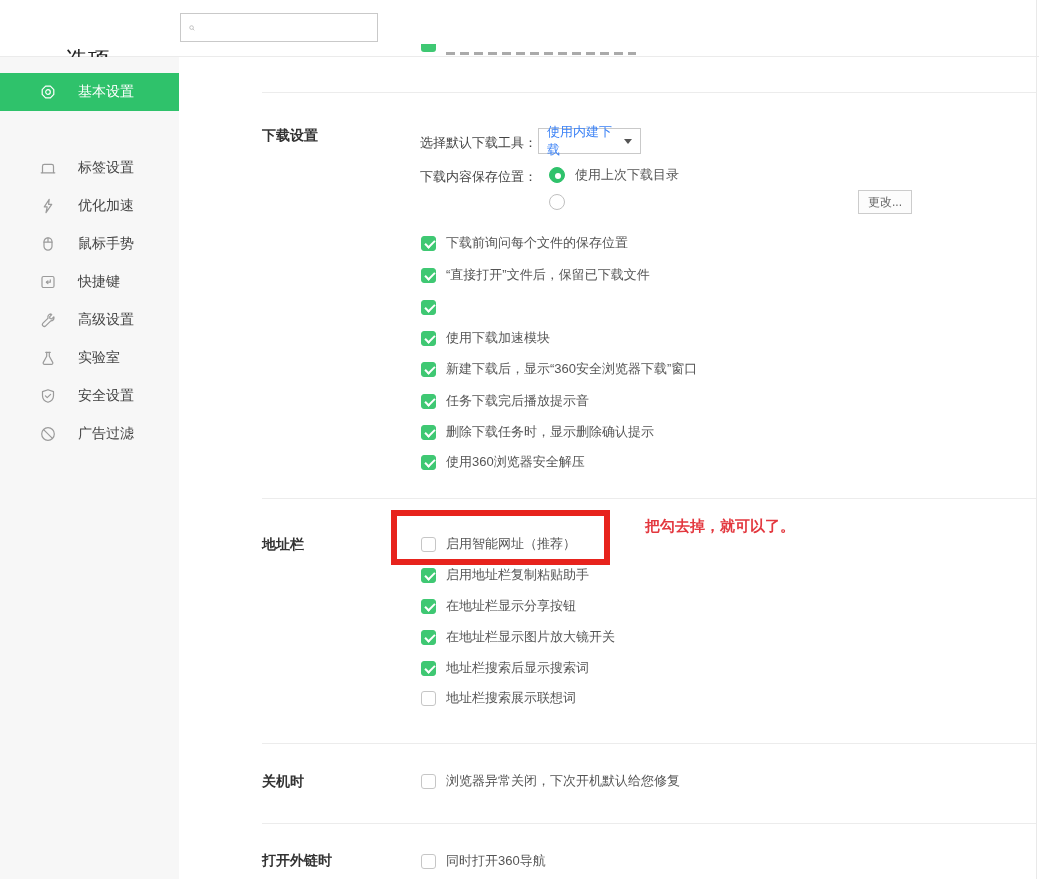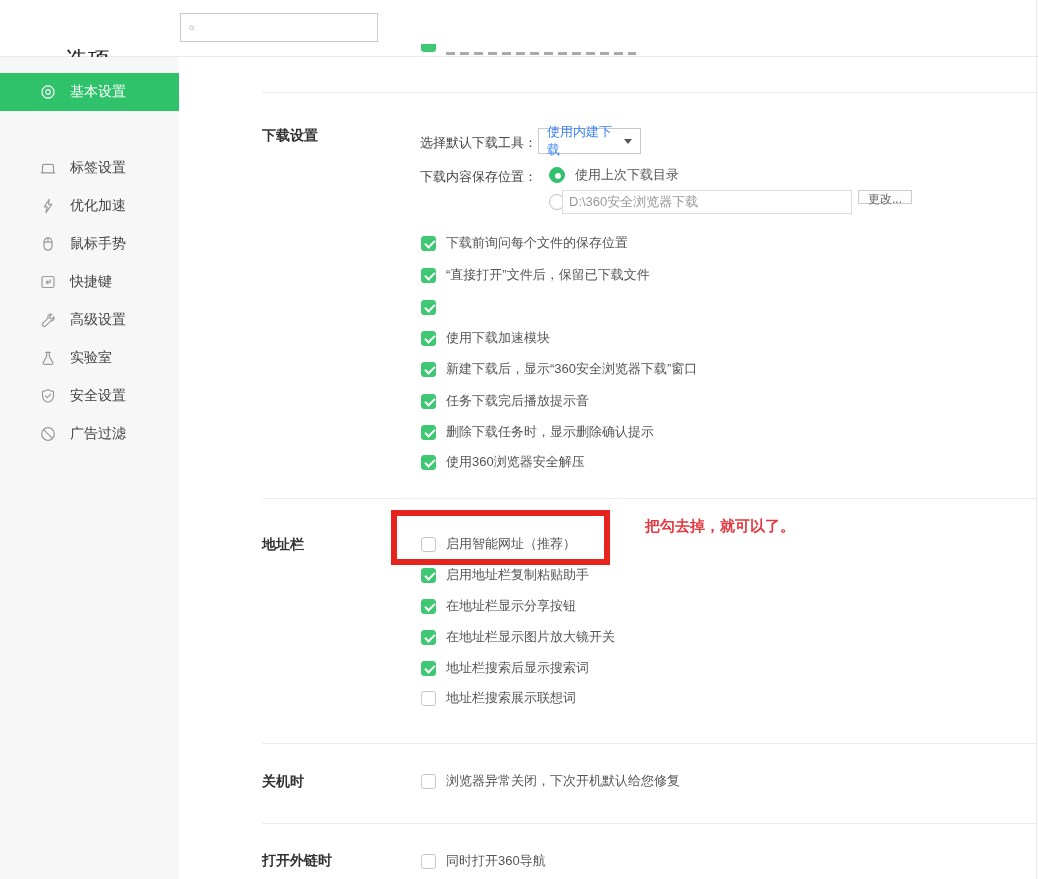--- a/index.html
+++ b/index.html
@@ -10,21 +10,21 @@
   
   .header { position:absolute; left:0; top:0; width:1039px; height:57px; background:#fff; border-bottom:1px solid #ebebeb; }
   .page-title { position:absolute; left:65px; top:13px; font-size:22px; color:#222; letter-spacing:1px;margin-top:32px; }
   .searchbox { position:absolute; left:180px; top:13px; width:198px; height:29px; border:1px solid #c9c9c9; background:#fff; display:flex; align-items:center; padding-left:8px; }
   .searchbox input { border:none; outline:none; flex:1; height:100%; font-size:13px; color:#444; margin-left:6px; font-family:inherit; }
 
   
   .sidebar { position:absolute; left:0; top:57px; width:179px; height:822px; background:#f7f7f7; }
   .side-item { position:absolute; left:0; width:179px; height:38px; display:flex; align-items:center; cursor:pointer; }
   .side-item .sicon { margin-left:40px; width:16px; height:16px; display:inline-flex; }
-  .side-item .slabel { margin-left:14px; font-size:14px; color:#444; }
+  .side-item .slabel { margin-left:22px; font-size:14px; color:#444; }
   .side-item.active { background:#2fc26b; }
   .side-item.active .slabel { color:#fff; }
   .side-item svg { stroke:#9b9b9b; fill:none; stroke-width:1.2; stroke-linecap:round; stroke-linejoin:round; }
   .side-item.active svg { stroke:#fff; }
 
   
   .divider { position:absolute; left:262px; width:774px; height:1px; background:#ececec; }
   .vline-right { position:absolute; left:1036px; top:0; width:1px; height:879px; background:#e9e9e9; }
   .sec-title { position:absolute; left:262px; font-size:14px; font-weight:bold; color:#333; }
   .ctl-label { position:absolute; font-size:13px; color:#444; }
@@ -37,21 +37,21 @@
 
   .radio { position:relative; width:16px; height:16px; border-radius:50%; background:#fff; border:1px solid #c0c0c0; flex:0 0 auto; cursor:pointer; }
   .radio.checked { background:#2fc26b; border:1px solid #2fc26b; }
   .radio.checked::after { content:""; position:absolute; left:5px; top:5px; width:6px; height:6px; border-radius:50%; background:#fff; }
 
   .dropdown { position:absolute; left:538px; top:128px; width:103px; height:26px; border:1px solid #c9c9c9; background:#fff; display:flex; align-items:center; justify-content:space-between; padding:0 8px; cursor:pointer; }
   .dropdown .dd-value { font-size:13px; color:#3b82f6; }
   .caret { width:0; height:0; border-left:4px solid transparent; border-right:4px solid transparent; border-top:5px solid #555; }
 
   .path-input { position:absolute; left:562px; top:190px; width:290px; height:24px; border:1px solid #ddd; background:#fff; font-size:13px; color:#999; padding:0 6px; outline:none; font-family:inherit; }
-  .change-btn { position:absolute; left:858px; top:190px; width:54px; height:14px; border:1px solid #ccc; background:#fcfcfc; font-size:12px; color:#666; cursor:pointer; font-family:inherit; }
+  .change-btn { position:absolute; left:858px; top:190px; width:54px; height:24px; border:1px solid #ccc; background:#fcfcfc; font-size:12px; color:#666; cursor:pointer; font-family:inherit; }
 
   .red-box { position:absolute; left:391px; top:510px; width:219px; height:55px; border:6px solid #e7231d; background:transparent; }
   .annotation { position:absolute; left:645px; top:517px; font-size:15px; font-weight:bold; color:#e3383f; white-space:nowrap; }
 
   
   .clipped-row { position:absolute; left:421px; top:44px; height:14px; width:240px; overflow:hidden; }
   .clipped-cb { position:absolute; left:0; top:-6px; width:15px; height:14px; background:#3fc873; border-radius:3px; }
   .clipped-text { position:absolute; left:25px; top:8px; width:190px; height:3px;
       background:repeating-linear-gradient(90deg,#aaa 0 9px, transparent 9px 14px); }
 </style>
@@ -169,21 +169,20 @@
     <span class="dd-value">使用内建下载</span>
     <span class="caret"></span>
   </div>
 
   <div class="ctl-label" style="left:420px; top:168px">下载内容保存位置：</div>
   <div class="cbrow" style="left:549px; top:165px">
     <span class="radio checked"></span>
     <span class="cb-label">使用上次下载目录</span>
   </div>
   <span class="radio" style="position:absolute; left:549px; top:194px"></span>
-  <input class="path-input" type="text" value="D:\360安全浏览器下载" style="">
   <button class="change-btn">更改...</button>
 
   <div class="cbrow" style="left:421px; top:233px">
     <span class="cb checked"></span>
     <span class="cb-label">下载前询问每个文件的保存位置</span>
   </div>
   <div class="cbrow" style="left:421px; top:265px">
     <span class="cb checked"></span>
     <span class="cb-label">“直接打开”文件后，保留已下载文件</span>
   </div>

